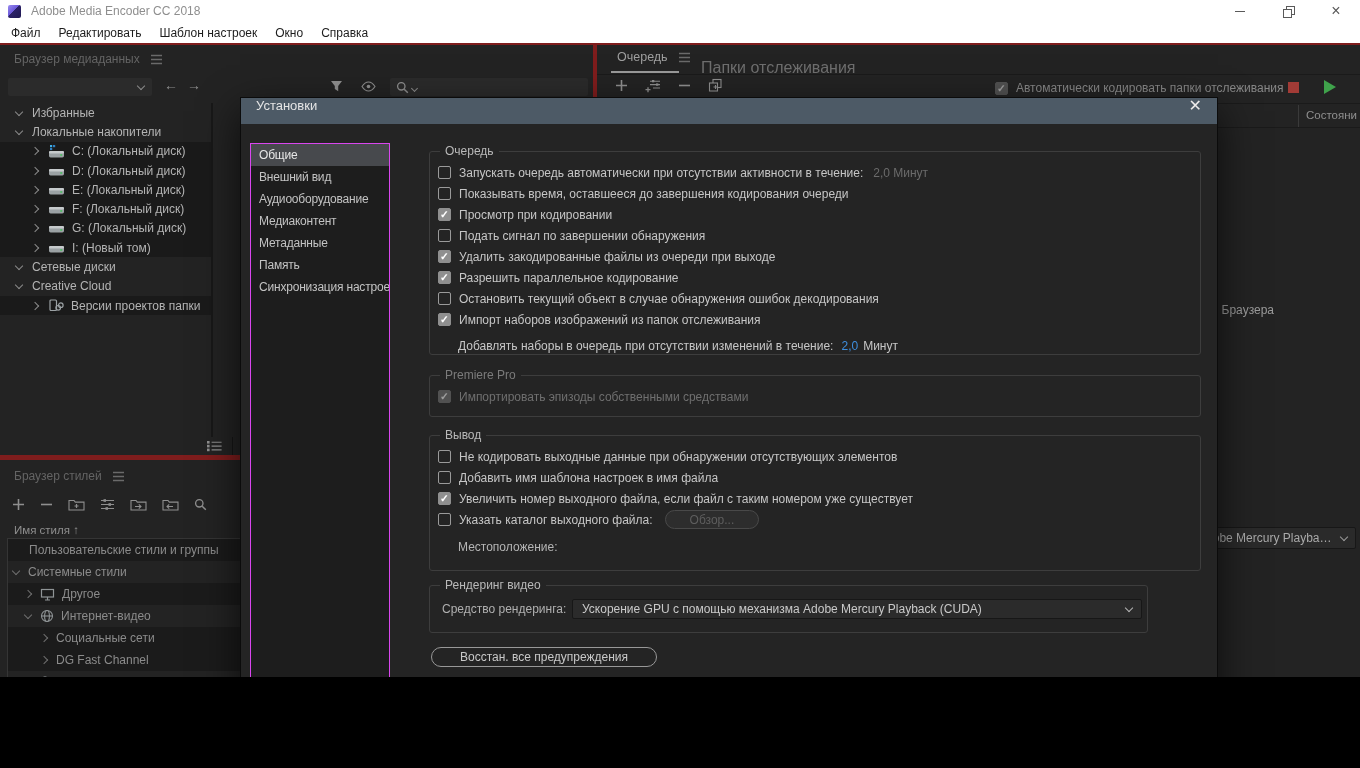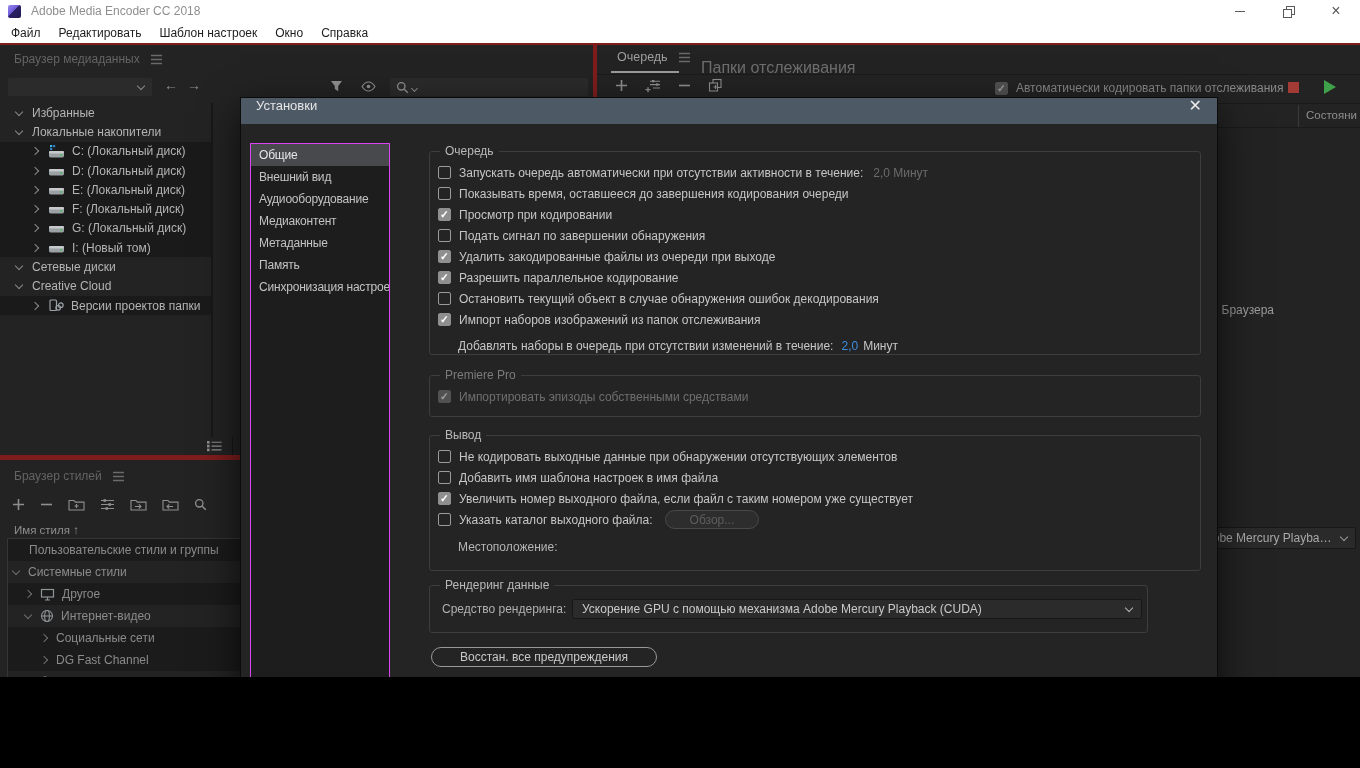--- a/index.html
+++ b/index.html
@@ -565,21 +565,21 @@
           <div class="row-cb">
             <span class="cb"></span>
             <span>Указать каталог выходного файла:</span>
             <span class="pill dis">Обзор...</span>
           </div>
         </div>
       <span id="output-loc">Местоположение:</span>
     </div>
 
     <div id="grp-render" class="group">
-      <span class="legend">Рендеринг данные</span>
+      <span class="legend">Рендеринг видео</span>
       <span id="render-label">Средство рендеринга:</span>
       <div id="render-dd">
         <span>Ускорение GPU с помощью механизма Adobe Mercury Playback (CUDA)</span>
         <span class="chev down"></span>
       </div>
     </div>
 
     <span id="btn-reset" class="pill">Восстан. все предупреждения</span>
     <span id="btn-ok" class="pill">ОК</span>
     <span id="btn-cancel" class="pill">Отмена</span>

